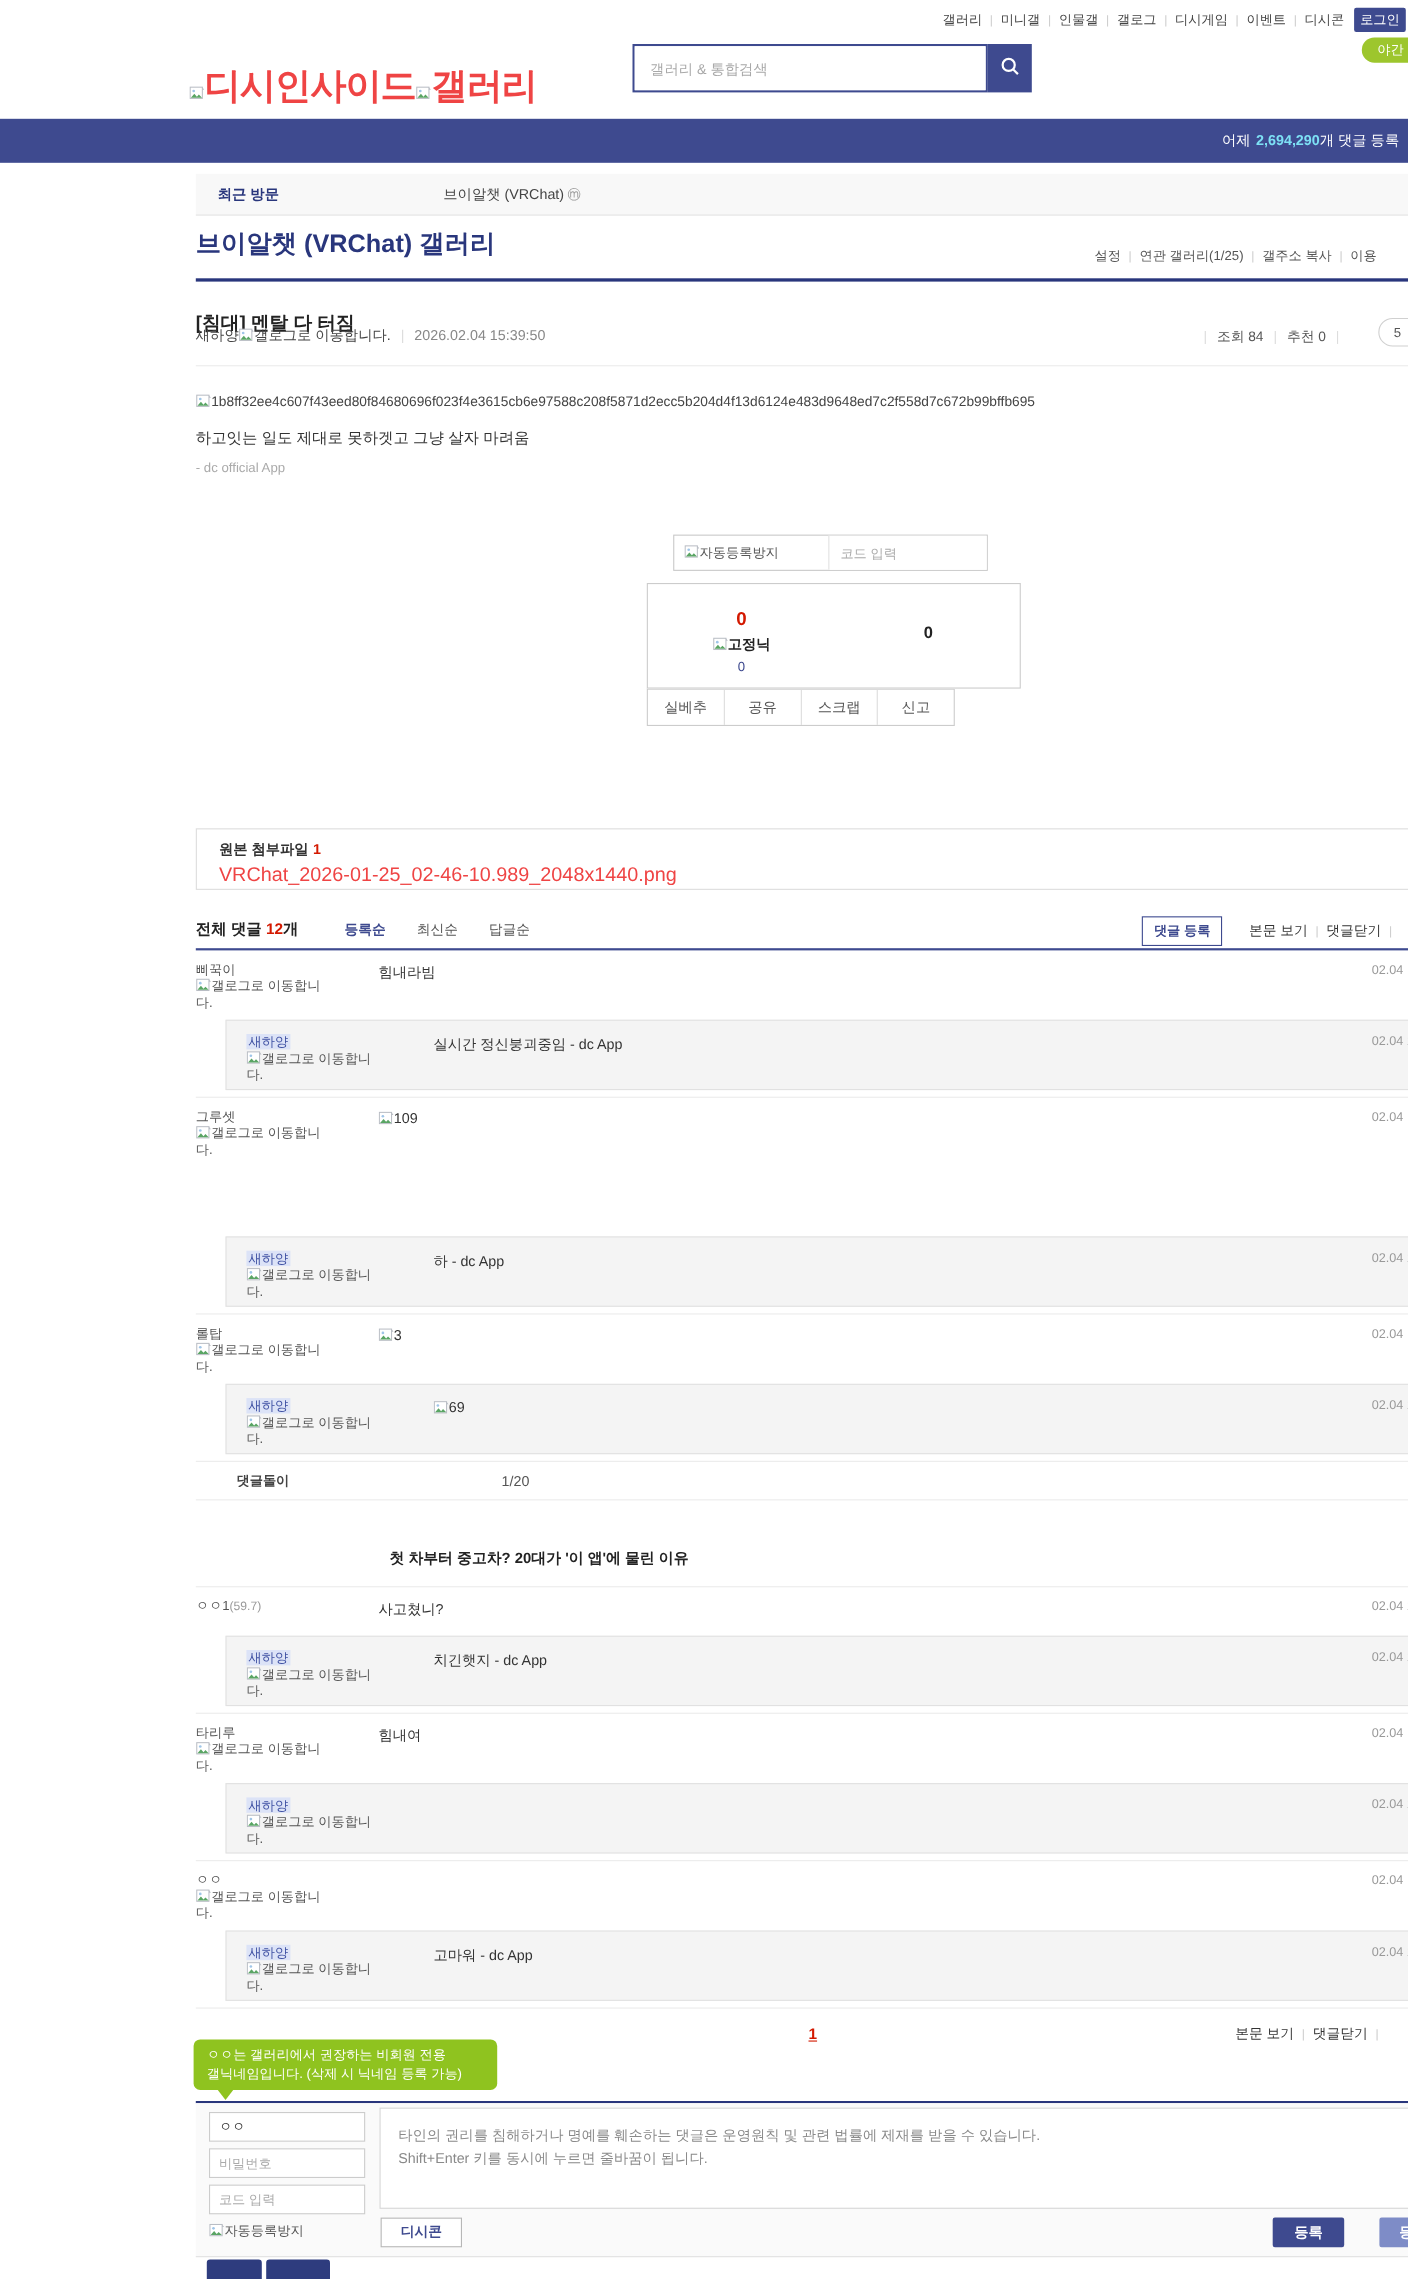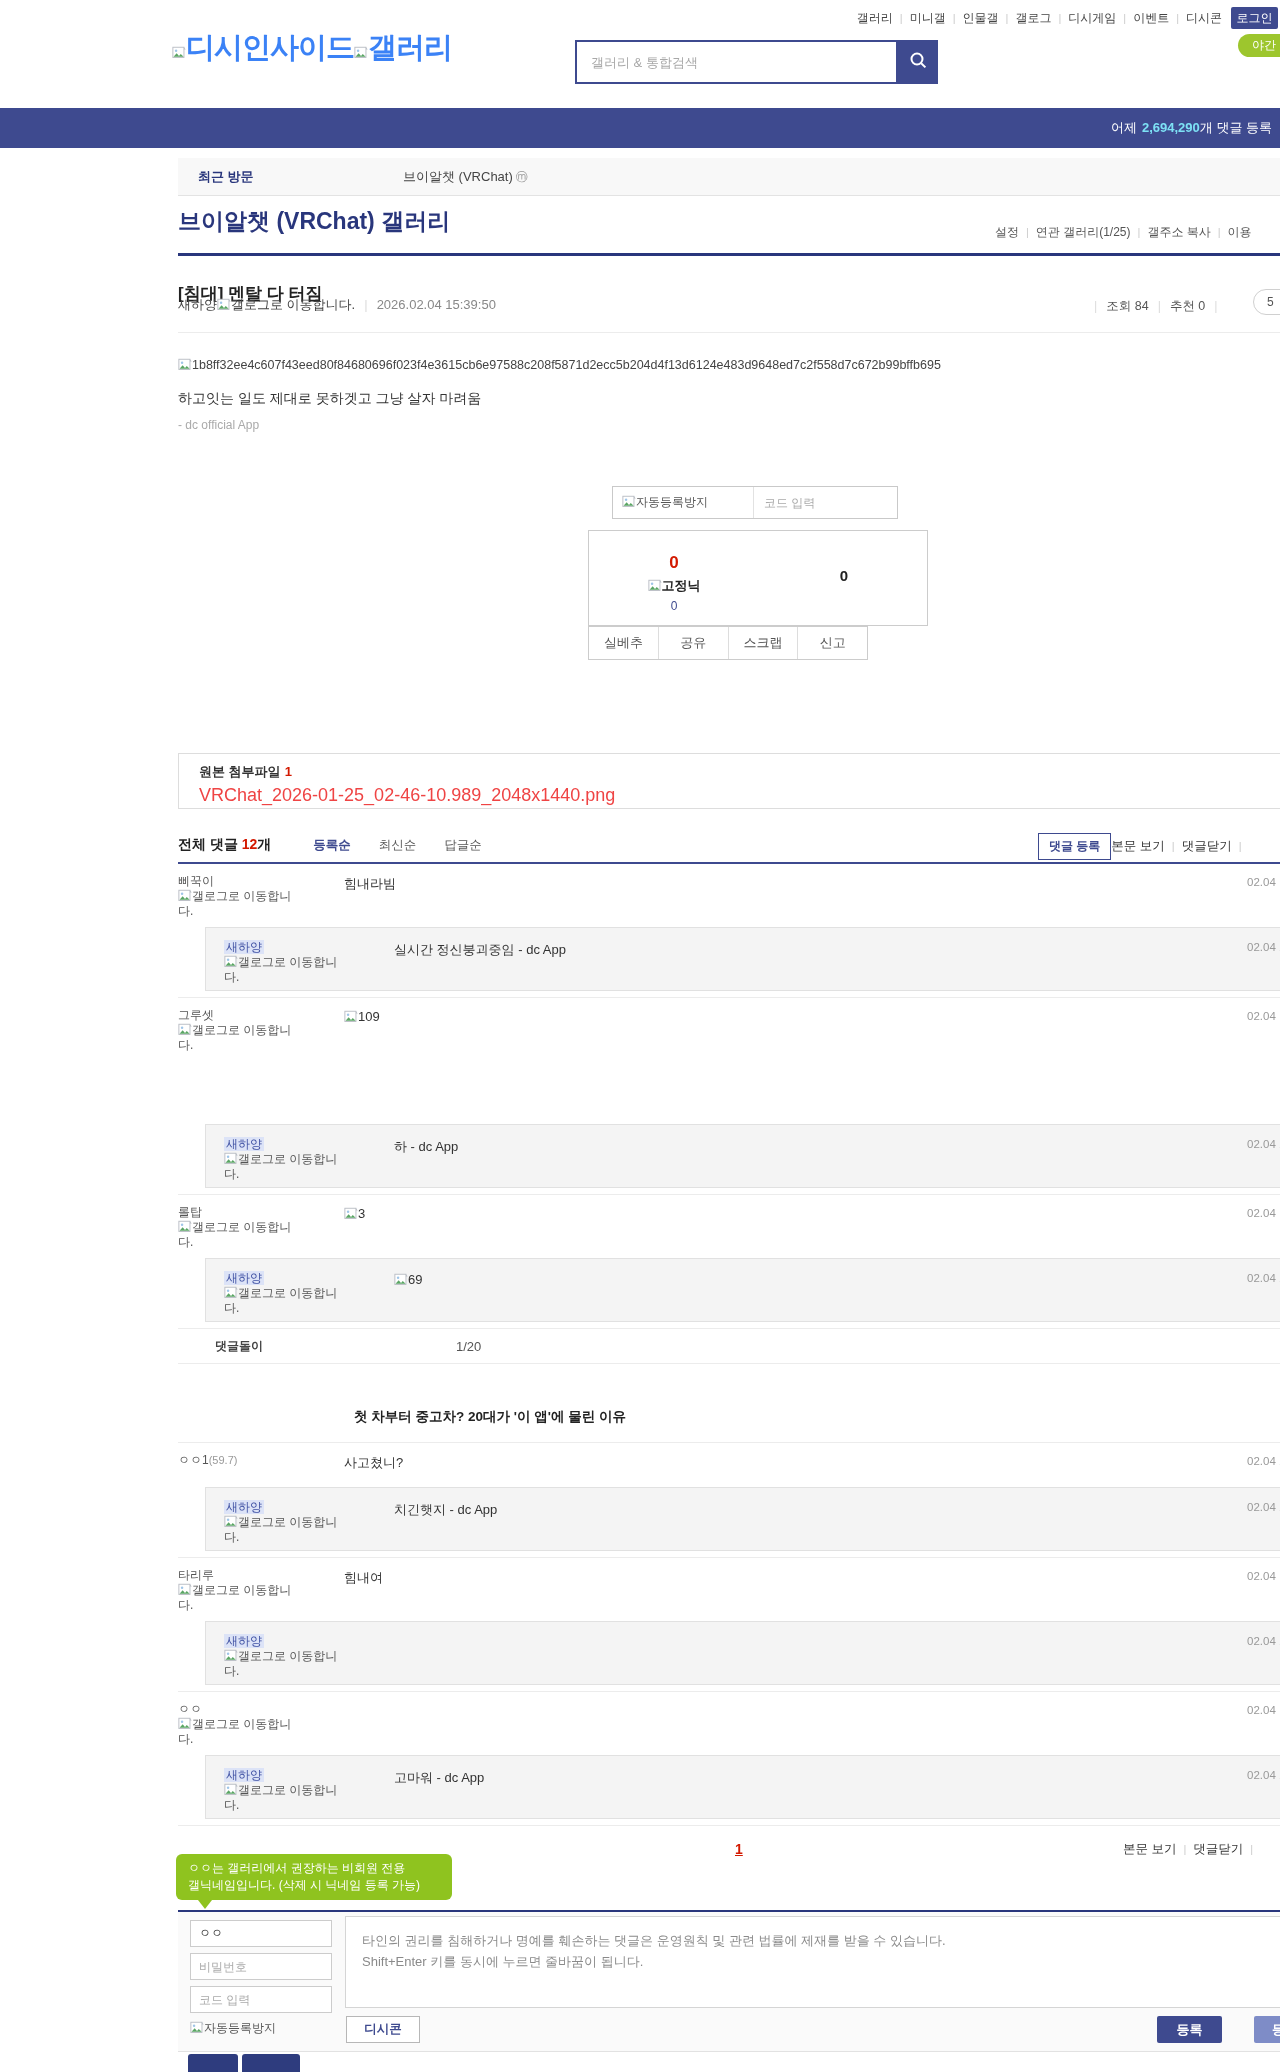--- a/index.html
+++ b/index.html
@@ -9,21 +9,21 @@
   .bimg{display:inline-block;vertical-align:-2px;line-height:0}
   
   #topnav{position:absolute;top:10px;right:58px;font-size:12px;color:#444;white-space:nowrap}
   #topnav .lnk{cursor:pointer}
   .sep{color:#ccc;margin:0 7px;font-size:11px}
   #login-btn{position:absolute;top:7px;left:1231px;width:47px;height:22px;background:#3e4a8f;
              color:#fff;font-size:12px;font-weight:normal;text-align:center;line-height:22px;border-radius:2px;cursor:pointer}
   #night-pill{position:absolute;top:34px;left:1238px;height:23px;border-radius:12px;background:#9dc62d;
               color:#fff;font-size:12px;line-height:23px;padding:0 14px;white-space:nowrap;cursor:pointer}
   
-  #logo{position:absolute;top:28px;left:172px;font-size:29px;font-weight:bold;color:#3b82f6;letter-spacing:-1px;cursor:pointer}
+  #logo{position:absolute;top:56px;left:172px;font-size:33px;font-weight:bold;color:#ef4444;letter-spacing:-1px;cursor:pointer}
   #search-box{position:absolute;top:40px;left:575px;width:323px;height:44px;border:2px solid #3e4a8f;background:#fff}
   #search-input{border:0;outline:0;width:100%;height:100%;padding:0 14px;font-size:13px;color:#333}
   #search-input::placeholder{color:#a8a8a8}
   #search-btn{position:absolute;top:40px;left:898px;width:40px;height:44px;background:#3e4a8f;cursor:pointer;
               display:flex;align-items:center;justify-content:center}
   
   #gnb{position:absolute;top:108px;left:0;width:1280px;height:40px;background:#3e4a8f}
   #gnb-items{position:absolute;left:178px;top:0;line-height:40px;font-size:13.5px;font-weight:bold;color:#fff;white-space:nowrap}
   #gnb-items .gitem{margin-right:22px;cursor:pointer}
   #gnb-items .gitem.on{color:#ffd951}
@@ -78,21 +78,21 @@
   
   #chead-left{position:absolute;top:836px;left:178px;font-size:14px;color:#222;white-space:nowrap}
   #chead-left .tl{font-weight:bold}
   #chead-left .tc{font-weight:bold;color:#d31900}
   #chead-left .sort{font-size:12.5px;color:#555;margin-left:28px;cursor:pointer}
   #chead-left .sort.on{color:#3e4a8f;font-weight:bold}
   #chead-left .sort.first{margin-left:38px}
   .chead-links{position:absolute;font-size:12.5px;color:#333;white-space:nowrap;line-height:27px}
   .chead-links .lnk{cursor:pointer}
   #creg-btn{display:inline-block;border:1px solid #3e4a8f;color:#3e4a8f;font-size:12px;font-weight:bold;
-            padding:0 10px;height:27px;line-height:25px;background:#fff;margin-right:0;cursor:pointer;vertical-align:top}
+            padding:0 10px;height:27px;line-height:25px;background:#fff;margin-right:24px;cursor:pointer;vertical-align:top}
   #clist-topline{position:absolute;top:862px;left:178px;width:1160px;height:2px;background:#3e4a8f}
   
   #comment-list{position:absolute;top:864px;left:178px;width:1150px;font-size:13px}
   .c-row{position:relative}
   .c-row.top{min-height:57px;padding:10px 0 6px}
   .c-row.top.tall{min-height:120px}
   .c-row.top.short{min-height:38px}
   .c-row.reply{padding:6px 0;border-bottom:1px solid #ececec}
   .c-row.bot{min-height:34px;padding:9px 0;border-bottom:1px solid #ececec}
   .c-name{position:absolute;left:0;top:10px;width:118px;font-size:12px;color:#555;line-height:15px;word-break:break-all}

